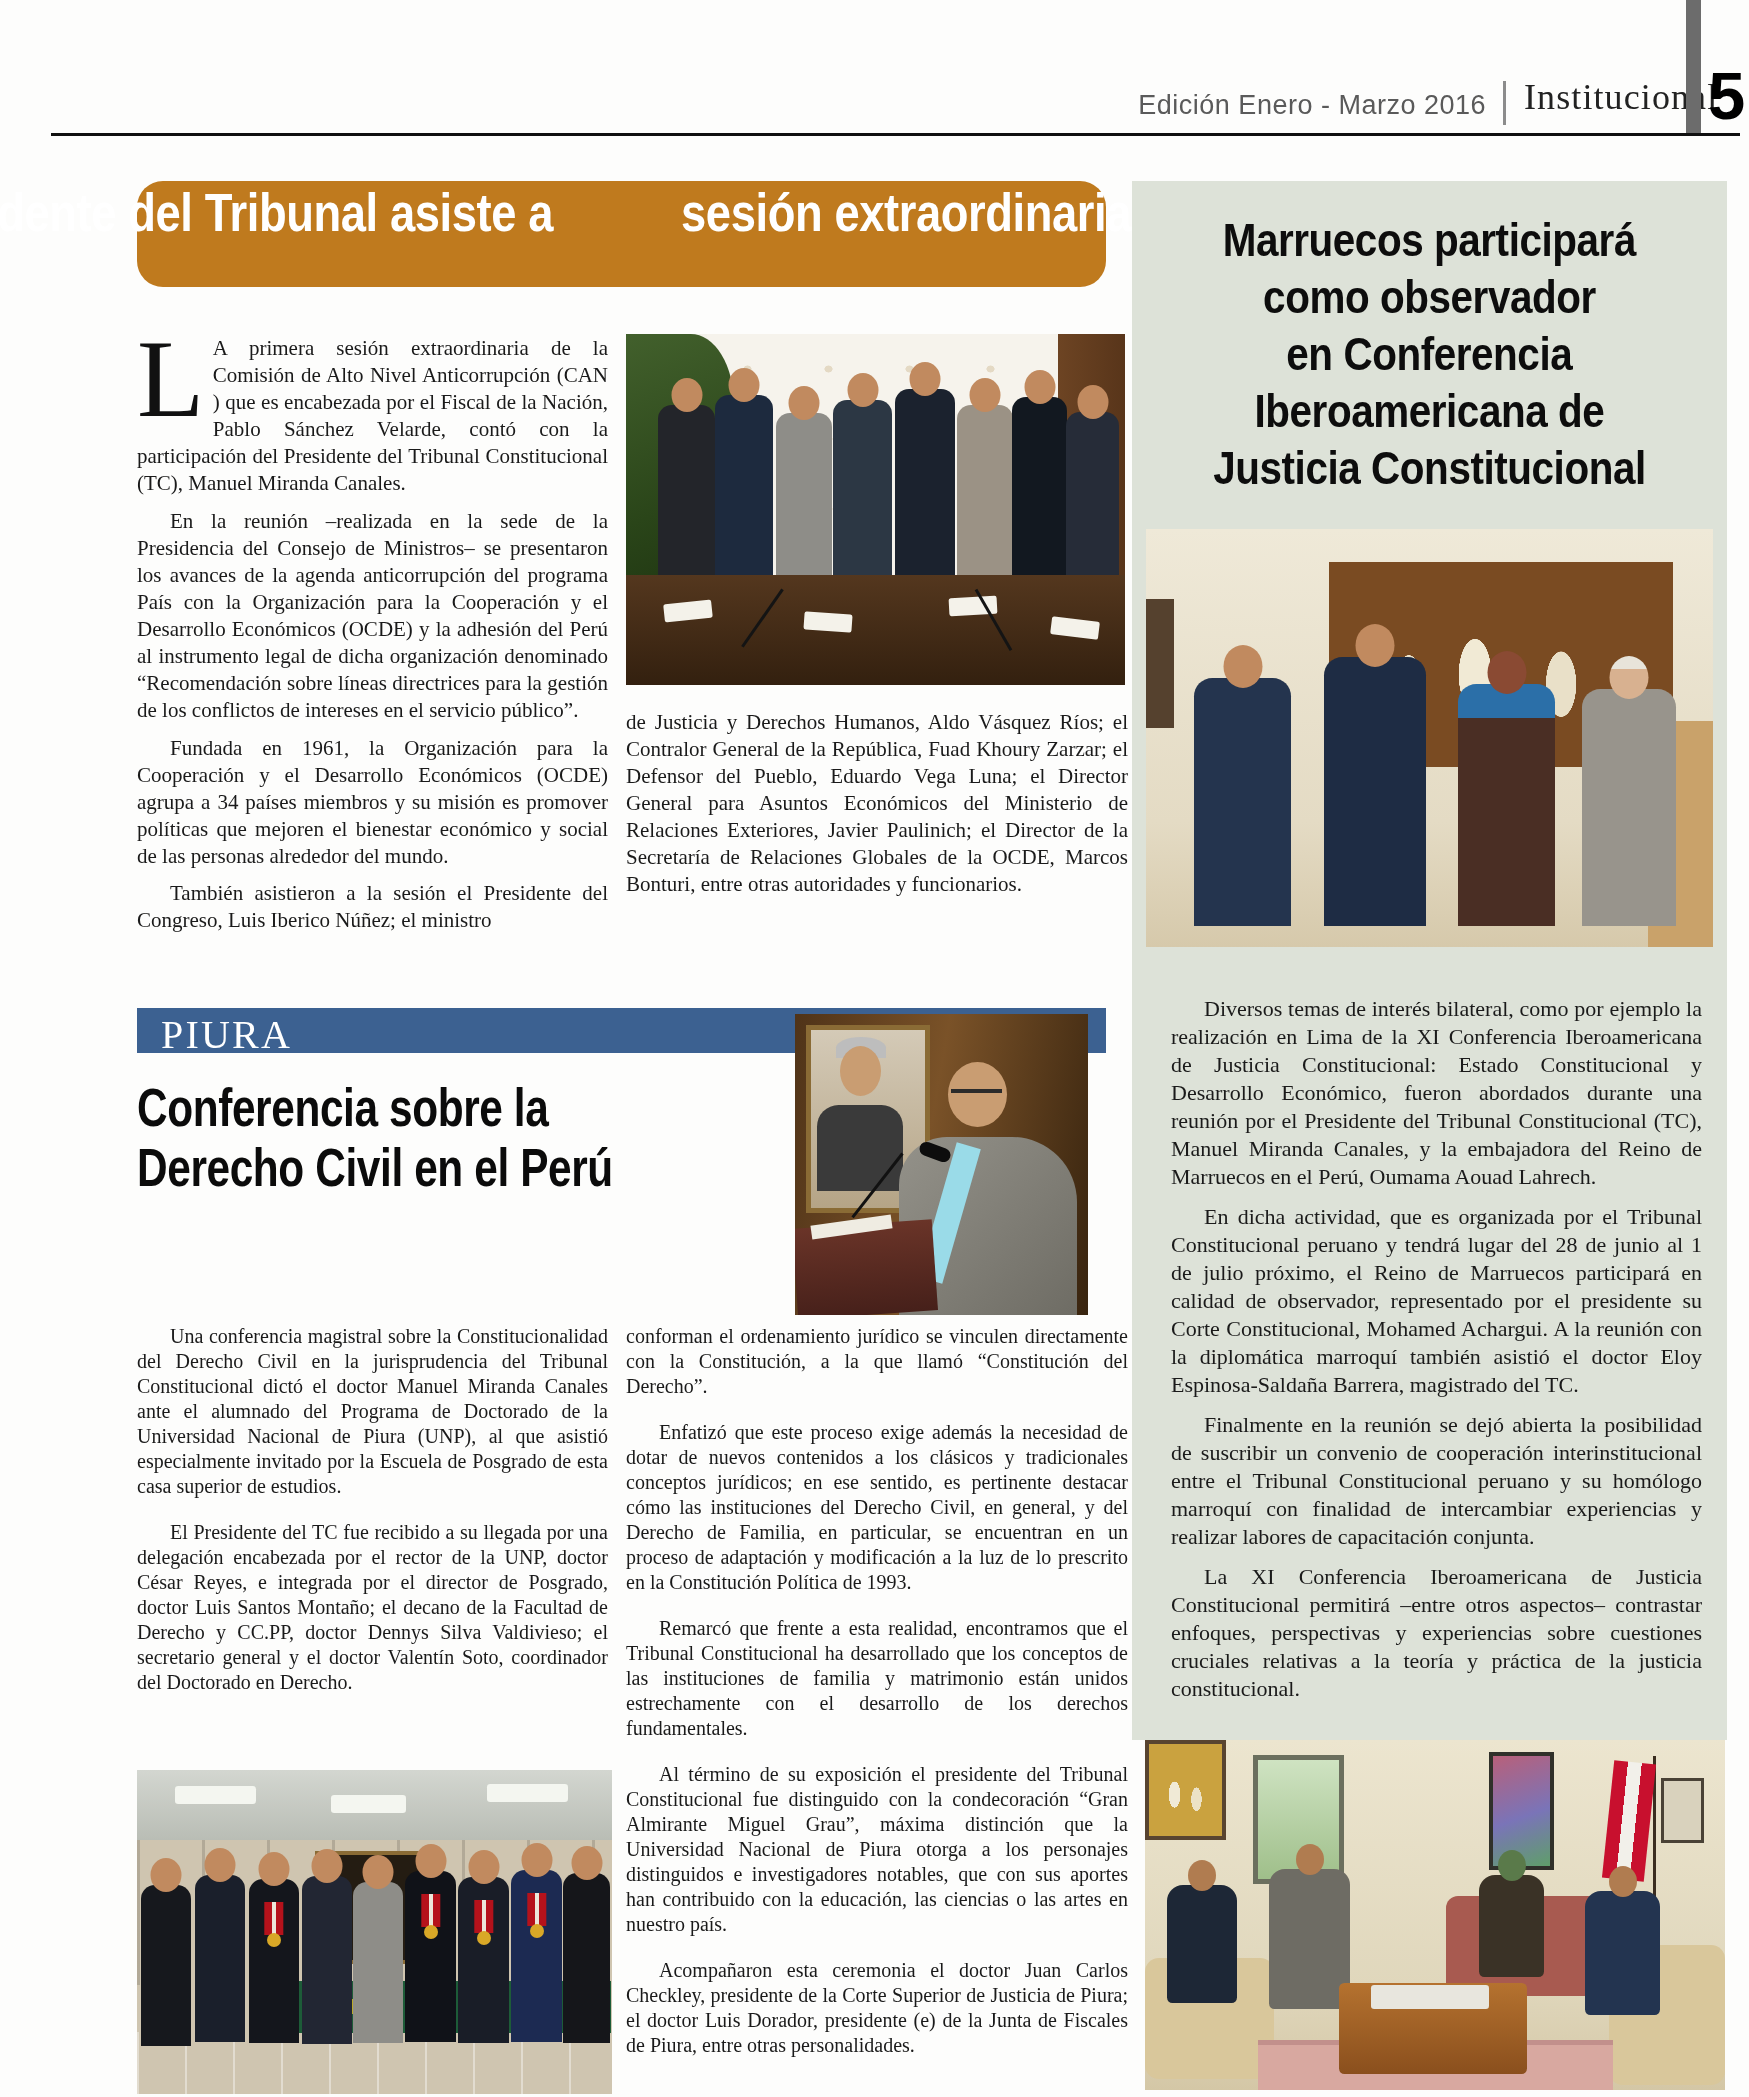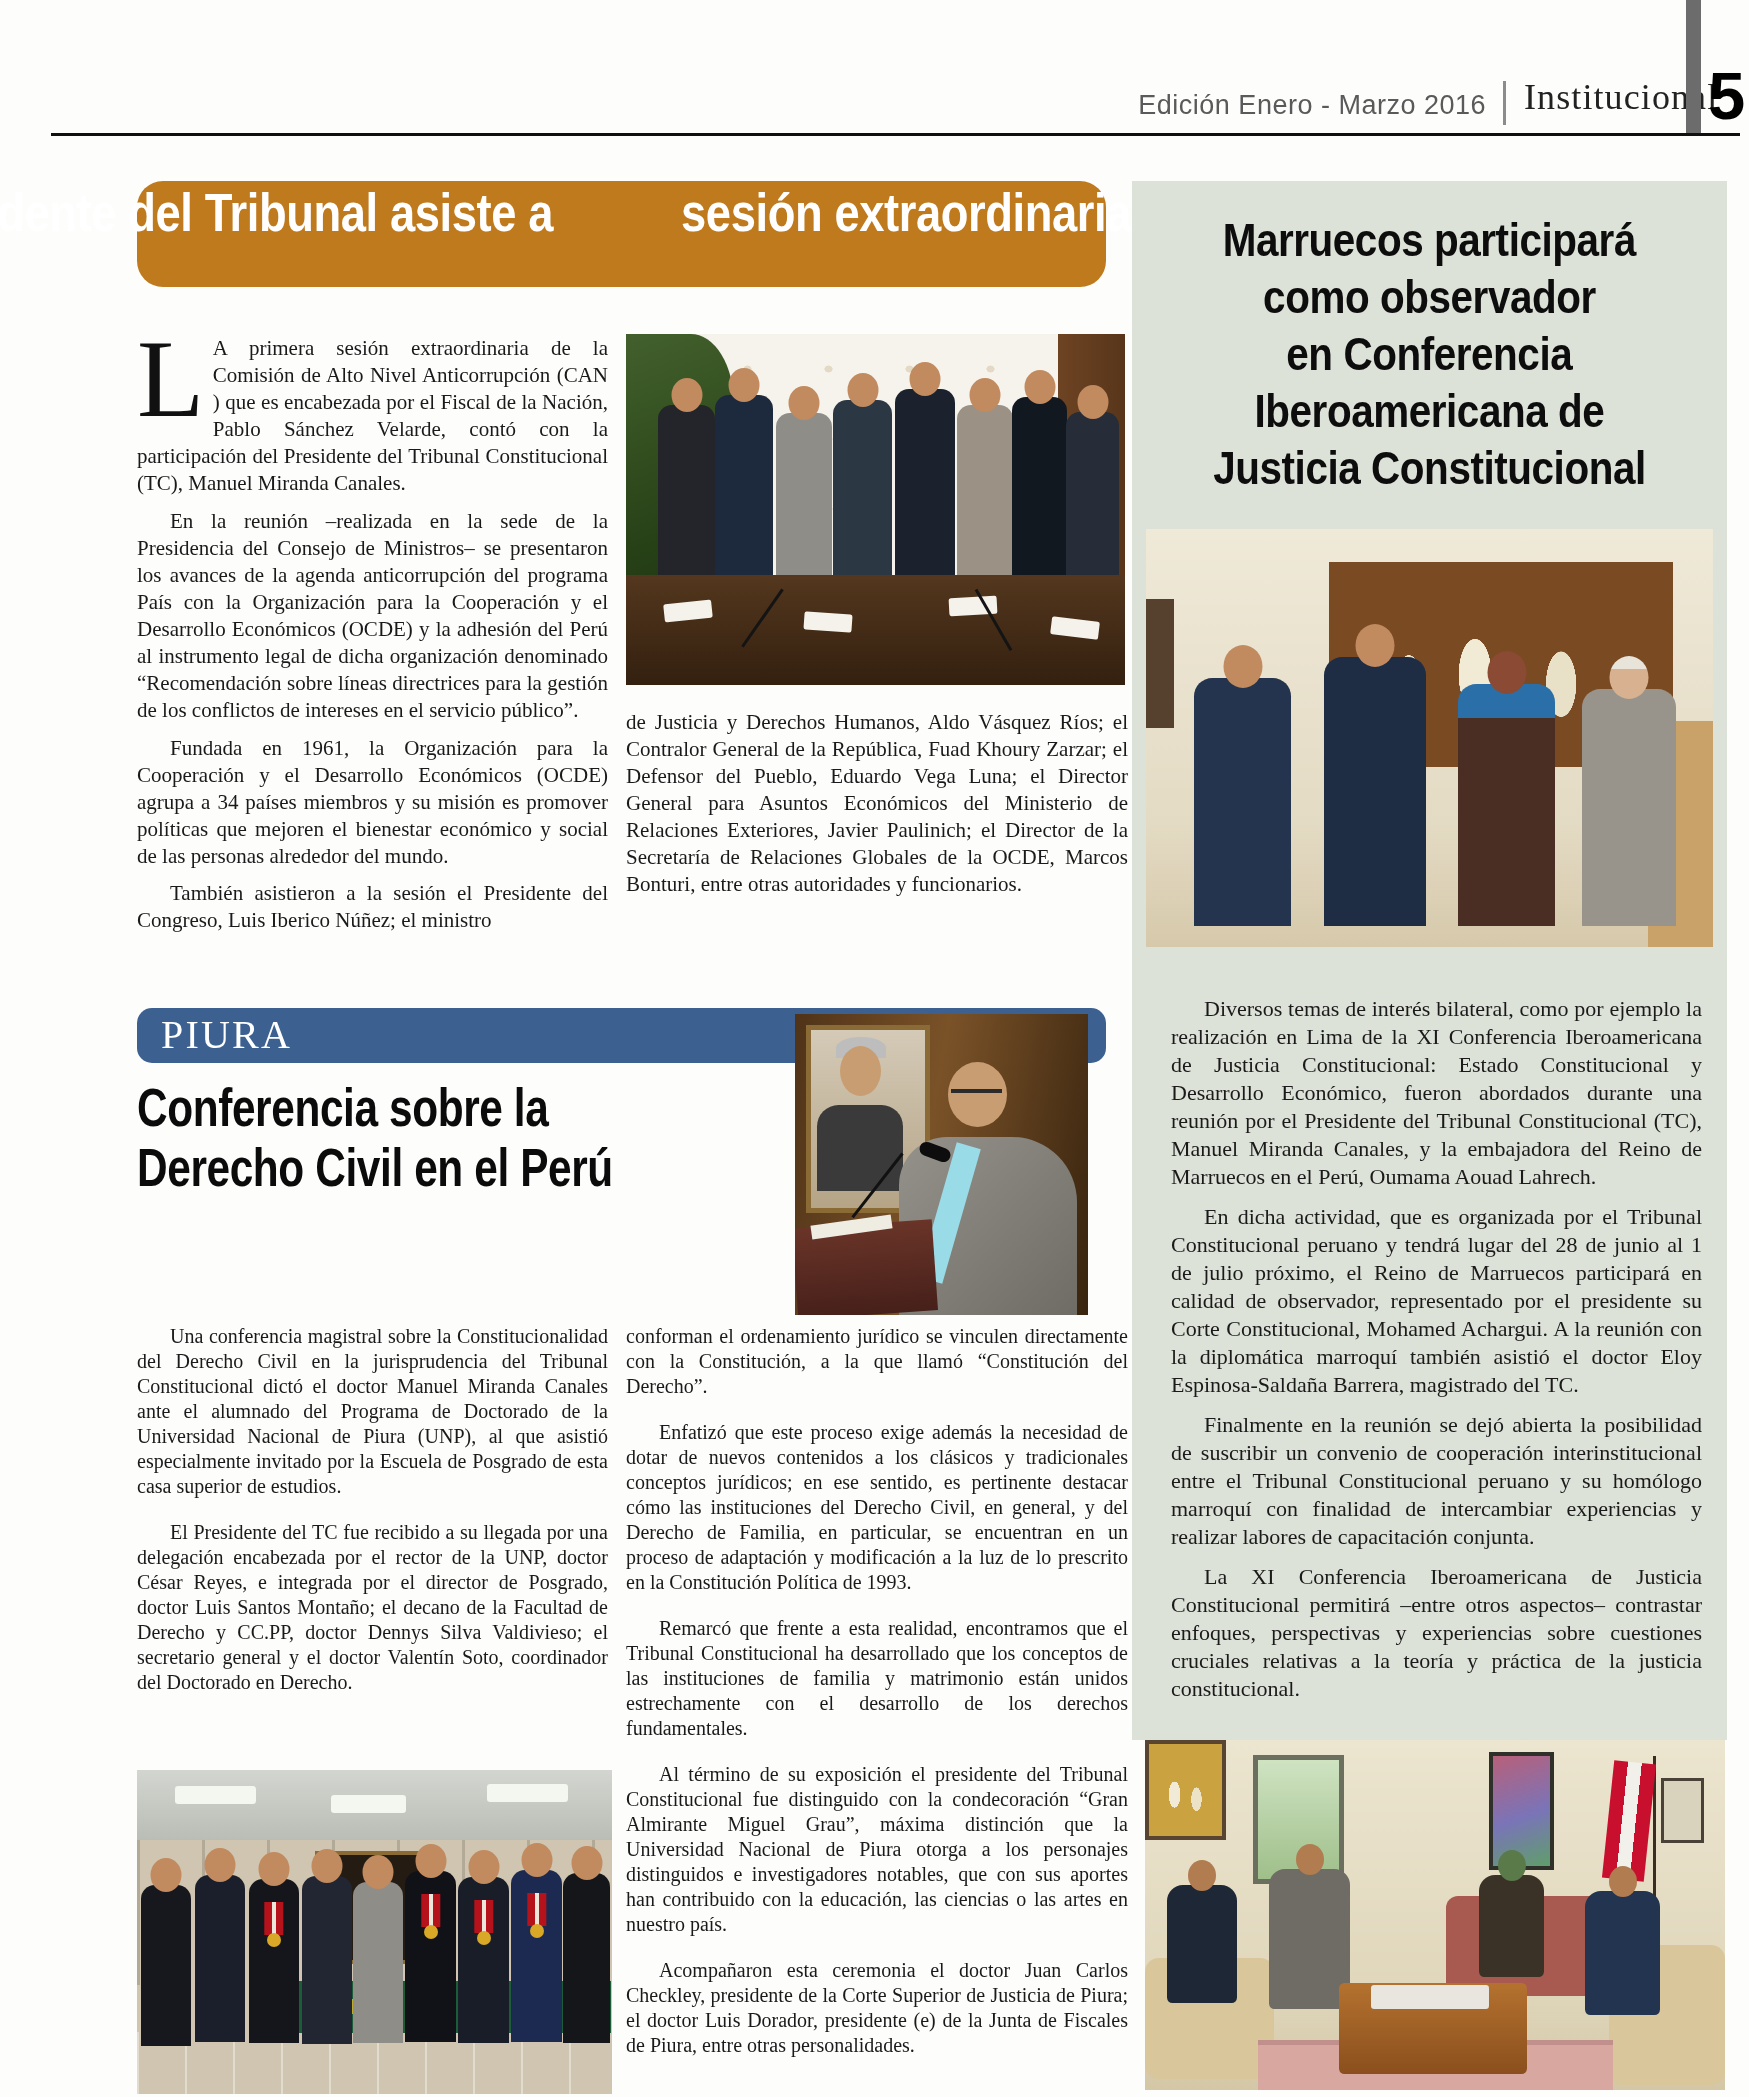--- a/index.html
+++ b/index.html
@@ -43,22 +43,22 @@
     background:var(--panel-green,#dde2d8); }
   .m-title{ padding-top:30px; text-align:center; color:#0d0d0d;}
   .m-title span{ display:inline-block; font-family:"Liberation Sans",sans-serif; font-weight:bold;
     font-size:47px; line-height:57px; letter-spacing:-0.5px; transform:scaleX(.86); transform-origin:50% 50%; white-space:nowrap;}
   .m-text{ position:absolute; left:39px; top:790px; width:531px; height:775px; overflow:hidden;
     font-size:22px; line-height:28px;margin-top:24px;}
   .m-text p{ text-align:justify; text-indent:33px;}
   .m-text p + p{ margin-top:12px;}
 
   
-  .kicker-band{ position:absolute; left:137px; top:1008px; width:969px; height:55px;
-    background:var(--band-blue,#3c6191);border-radius:15px;}
+  .kicker-band{ position:absolute; left:137px; top:1008px; width:969px; height:45px;
+    background:var(--band-blue,#3c6191);}
   .kicker-band span{ display:block; padding-left:24px; color:#fff; font-size:40px; line-height:53px;
     letter-spacing:2.2px; font-family:"Liberation Serif",serif;}
   .p-headline{ position:absolute; left:137px; top:1078px; width:689px; color:#0b0b0b;}
   .p-headline span{ display:inline-block; font-family:"Liberation Sans",sans-serif; font-weight:bold;
     font-size:53px; line-height:60px; letter-spacing:-0.5px; transform:scaleX(.8); transform-origin:0 50%; white-space:nowrap;}
   .p-left{ left:137px; top:1324px; width:471px; height:442px; font-size:20px; line-height:25px;}
   .p-mid{ left:626px; top:1324px; width:502px; height:758px; font-size:20px; line-height:25px;font-family:Liberation Serif, serif;}
   .p-left p + p,.p-mid p + p{ margin-top:21px;}
 
   

